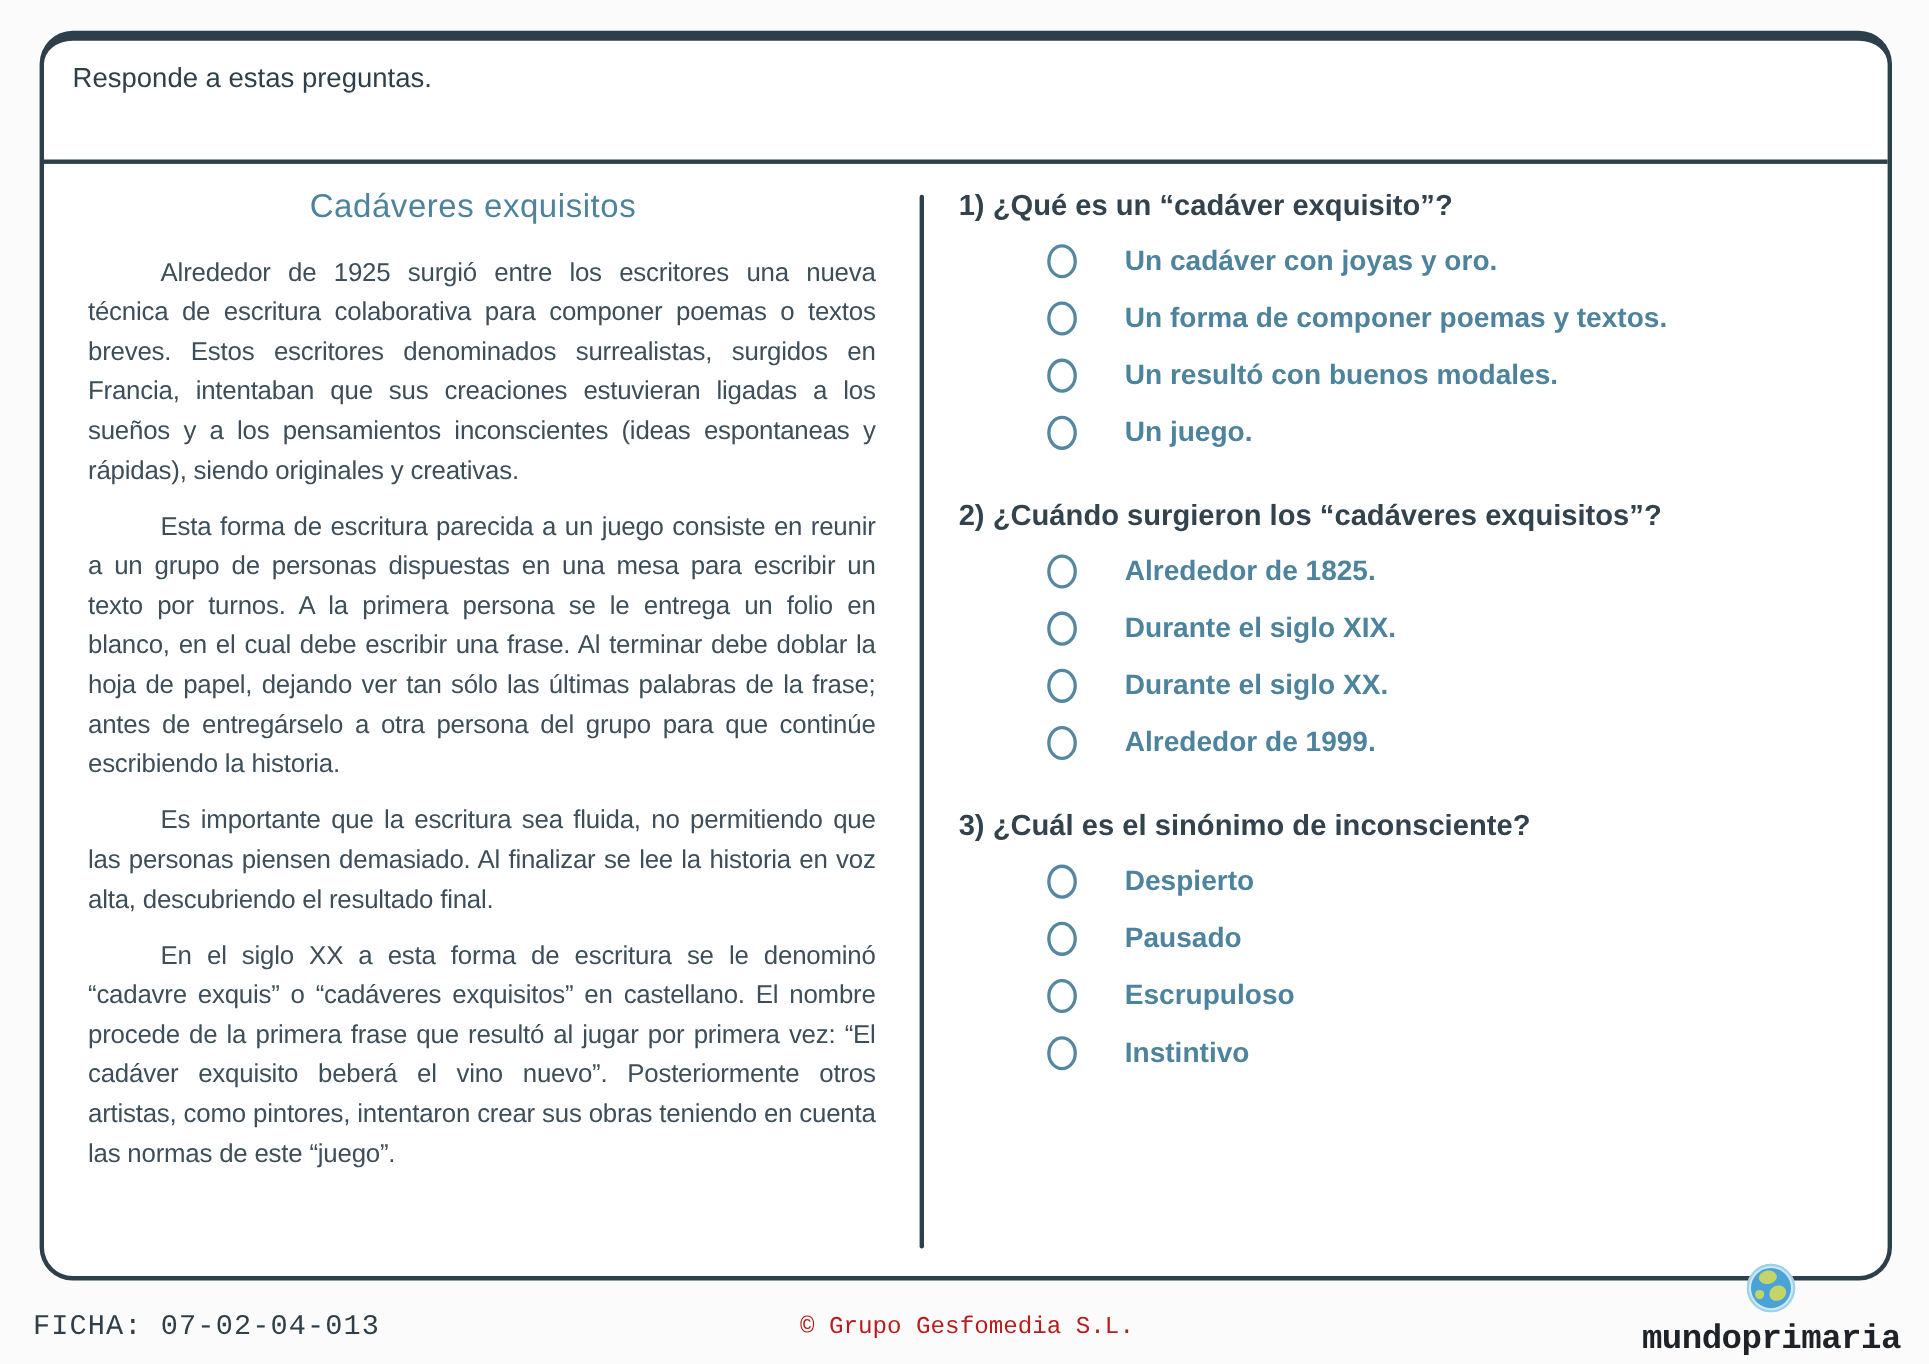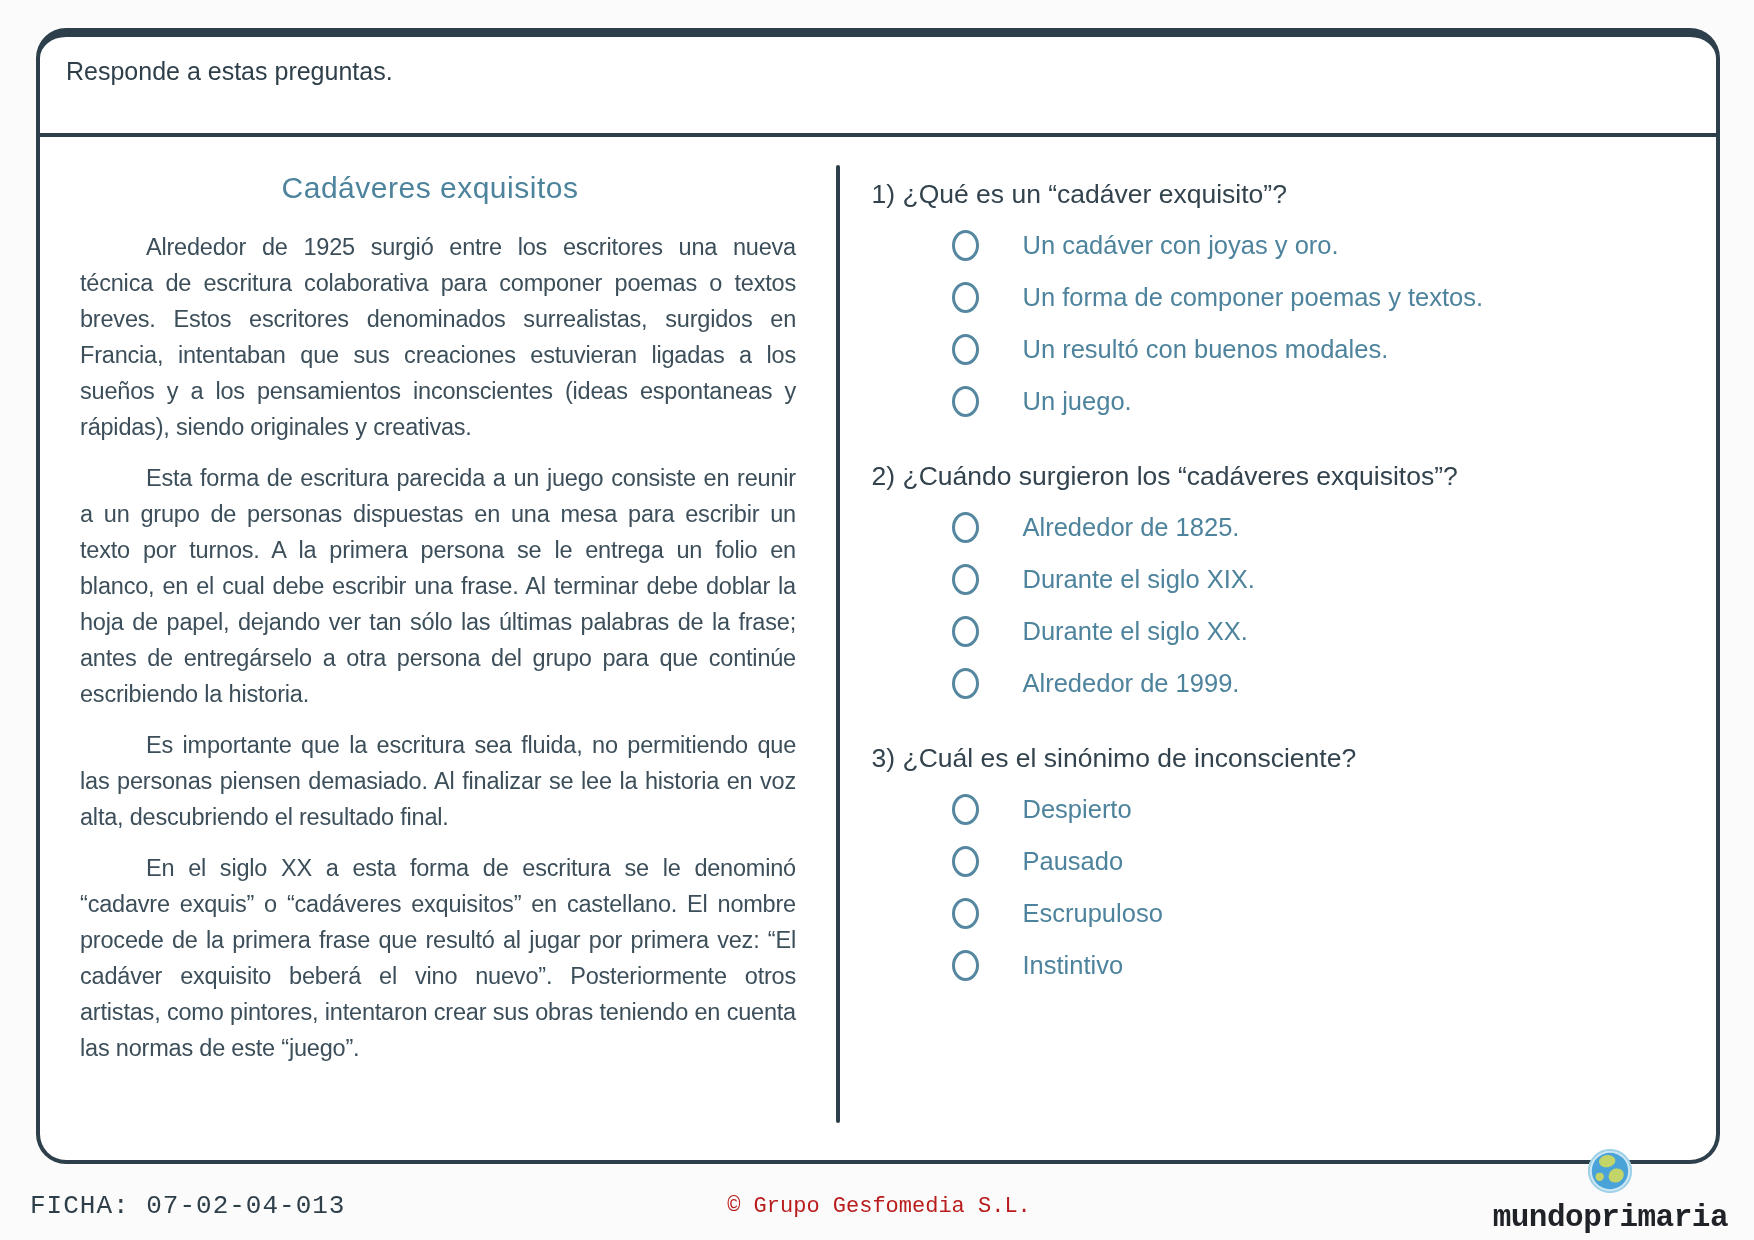--- a/index.html
+++ b/index.html
@@ -19,37 +19,37 @@
     left: 36px; top: 28px;
     width: 1684px; height: 1136px;
     box-sizing: border-box;
     background: #ffffff;
     border: 4px solid #2c3f4b;
     border-top-width: 9px;
     border-radius: 30px;
   }
   .frame-header {
     box-sizing: border-box;
-    height: 100px;
+    height: 112px;
     border-bottom: 4px solid #2c3f4b;
     padding: 20px 26px 4px 26px;
     font-size: 25px;
     color: #2e3f4a;
   }
   .frame-body {
     position: relative;
     display: flex;
     height: calc(100% - 100px);
   }
 
   
   .left-col {
     flex: 0 0 796px;
     box-sizing: border-box;
-    padding: 24px 40px 0 24px;
+    padding: 12px 40px 0 24px;
   }
   .passage-title {
     text-align: center;
     color: #4d839c;
     font-size: 30px;
     font-weight: 500;
     margin: 10px 0 24px 0;
     letter-spacing: 0.5px;
   }
   .para {
@@ -68,21 +68,22 @@
     background: #2c3f4b;
     margin-top: 28px;
     height: 958px;
     border-radius: 2px;
   }
 
   
   .right-col {
     flex: 1;
     box-sizing: border-box;
-    padding: 42px 30px 0 32px;
+    padding: 22px 30px 0 32px;
+    font-weight: bold;
   }
   .question { margin-bottom: 44px; }
   .q-title {
     color: #33434e;
     font-size: 26.5px;
     margin-bottom: 20px;
   }
   .option {
     display: flex;
     align-items: center;

